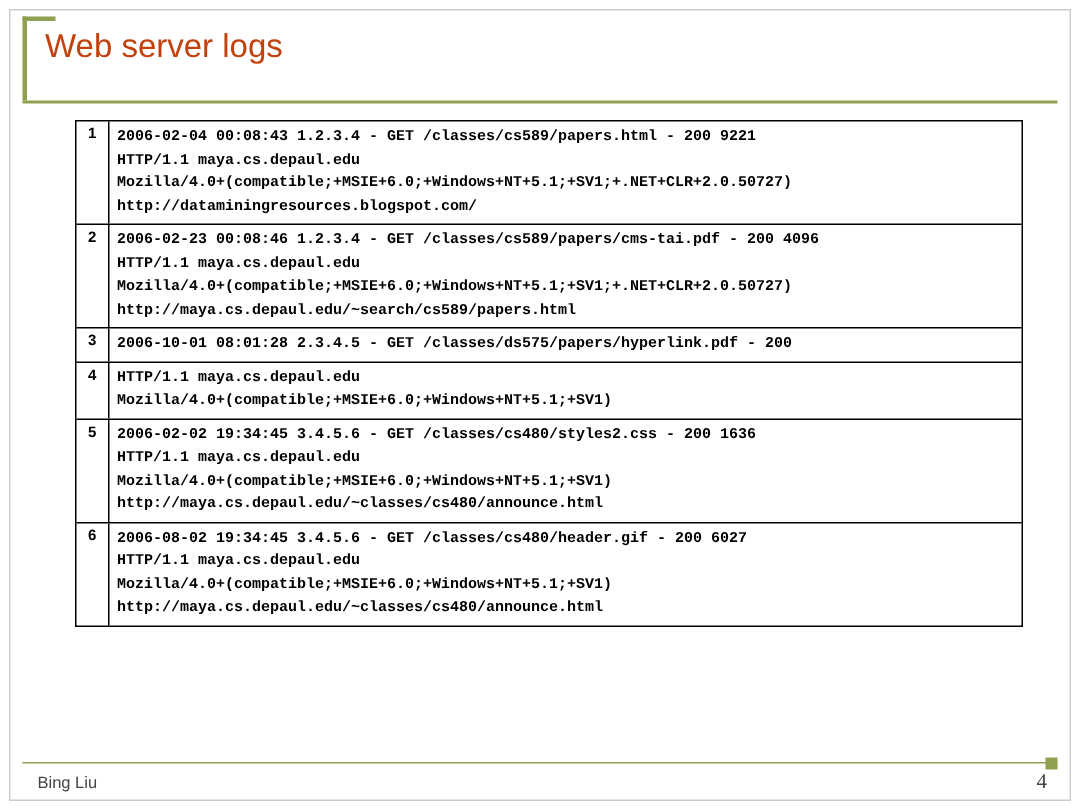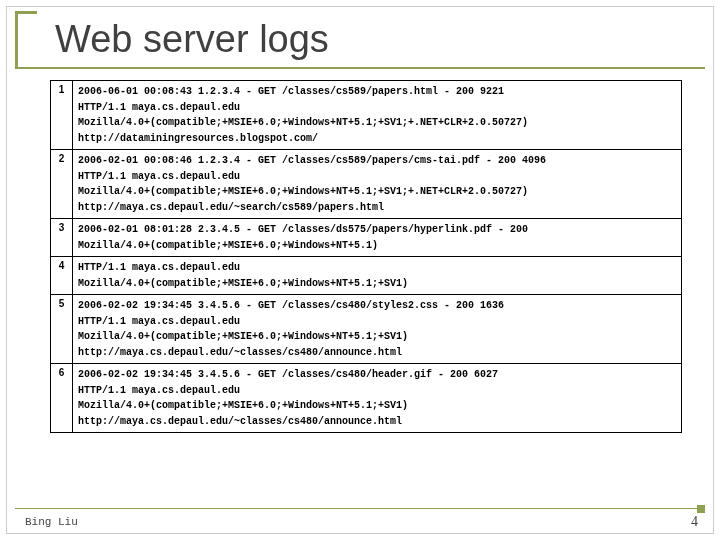--- a/index.html
+++ b/index.html
@@ -30,24 +30,23 @@
     }
     .title-underline {
       position: absolute;
       top: 67px; left: 15px; right: 15px;
       height: 2px;
       background: #8fa050;
     }
     .title {
       position: absolute;
       top: 18px; left: 30px;
-      font-size: 38px;
-      color: #404040;
+      font-size: 22px;
+      color: #c2410c;
       font-weight: normal;
-      margin-left: 25px;
     }
     .table-wrap {
       position: absolute;
       top: 80px; left: 50px; right: 38px;
       border: 1px solid #000;
     }
     .row {
       display: flex;
       border-bottom: 1px solid #000;
     }
@@ -85,21 +84,21 @@
       right: 15px;
       bottom: 27px;
       width: 8px; height: 8px;
       background: #8fa050;
     }
     .author {
       position: absolute;
       left: 25px; bottom: 12px;
       font-size: 11px;
       color: #444;
-      font-family: Liberation Mono, monospace;
+      font-family: Liberation Sans, sans-serif;
     }
     .pagenum {
       position: absolute;
       right: 22px; bottom: 10px;
       font-size: 14px;
       color: #444;
       font-family: "Times New Roman", serif;
     }
   </style>
 </head>
@@ -109,40 +108,39 @@
 <div class="accent-bar-top"></div>
 <div class="accent-bar-vert"></div>
 
 <div class="title">Web server logs</div>
 <div class="title-underline"></div>
 
 <div class="table-wrap">
   <div class="row">
     <div class="num-cell">1</div>
     <div class="log-cell">
-      <span class="log-line">2006-06-01 00:08:43 1.2.3.4 - GET /classes/cs589/papers.html - 200 9221</span>
+      <span class="log-line">2006-02-04 00:08:43 1.2.3.4 - GET /classes/cs589/papers.html - 200 9221</span>
       <span class="log-line">HTTP/1.1 maya.cs.depaul.edu</span>
       <span class="log-line">Mozilla/4.0+(compatible;+MSIE+6.0;+Windows+NT+5.1;+SV1;+.NET+CLR+2.0.50727)</span>
       <span class="log-line">http://dataminingresources.blogspot.com/</span>
     </div>
   </div>
   <div class="row">
     <div class="num-cell">2</div>
     <div class="log-cell">
-      <span class="log-line">2006-02-01 00:08:46 1.2.3.4 - GET /classes/cs589/papers/cms-tai.pdf - 200 4096</span>
+      <span class="log-line">2006-02-23 00:08:46 1.2.3.4 - GET /classes/cs589/papers/cms-tai.pdf - 200 4096</span>
       <span class="log-line">HTTP/1.1 maya.cs.depaul.edu</span>
       <span class="log-line">Mozilla/4.0+(compatible;+MSIE+6.0;+Windows+NT+5.1;+SV1;+.NET+CLR+2.0.50727)</span>
       <span class="log-line">http://maya.cs.depaul.edu/~search/cs589/papers.html</span>
     </div>
   </div>
   <div class="row">
     <div class="num-cell">3</div>
     <div class="log-cell">
-      <span class="log-line">2006-02-01 08:01:28 2.3.4.5 - GET /classes/ds575/papers/hyperlink.pdf - 200</span>
-      <span class="log-line">Mozilla/4.0+(compatible;+MSIE+6.0;+Windows+NT+5.1)</span>
+      <span class="log-line">2006-10-01 08:01:28 2.3.4.5 - GET /classes/ds575/papers/hyperlink.pdf - 200</span>
     </div>
   </div>
   <div class="row">
     <div class="num-cell">4</div>
     <div class="log-cell">
       <span class="log-line">HTTP/1.1 maya.cs.depaul.edu</span>
       <span class="log-line">Mozilla/4.0+(compatible;+MSIE+6.0;+Windows+NT+5.1;+SV1)</span>
     </div>
   </div>
   <div class="row">
@@ -150,21 +148,21 @@
     <div class="log-cell">
       <span class="log-line">2006-02-02 19:34:45 3.4.5.6 - GET /classes/cs480/styles2.css - 200 1636</span>
       <span class="log-line">HTTP/1.1 maya.cs.depaul.edu</span>
       <span class="log-line">Mozilla/4.0+(compatible;+MSIE+6.0;+Windows+NT+5.1;+SV1)</span>
       <span class="log-line">http://maya.cs.depaul.edu/~classes/cs480/announce.html</span>
     </div>
   </div>
   <div class="row">
     <div class="num-cell">6</div>
     <div class="log-cell">
-      <span class="log-line">2006-02-02 19:34:45 3.4.5.6 - GET /classes/cs480/header.gif - 200 6027</span>
+      <span class="log-line">2006-08-02 19:34:45 3.4.5.6 - GET /classes/cs480/header.gif - 200 6027</span>
       <span class="log-line">HTTP/1.1 maya.cs.depaul.edu</span>
       <span class="log-line">Mozilla/4.0+(compatible;+MSIE+6.0;+Windows+NT+5.1;+SV1)</span>
       <span class="log-line">http://maya.cs.depaul.edu/~classes/cs480/announce.html</span>
     </div>
   </div>
 </div>
 
 <div class="footer-line"></div>
 <div class="footer-square"></div>
 <div class="author">Bing Liu</div>

